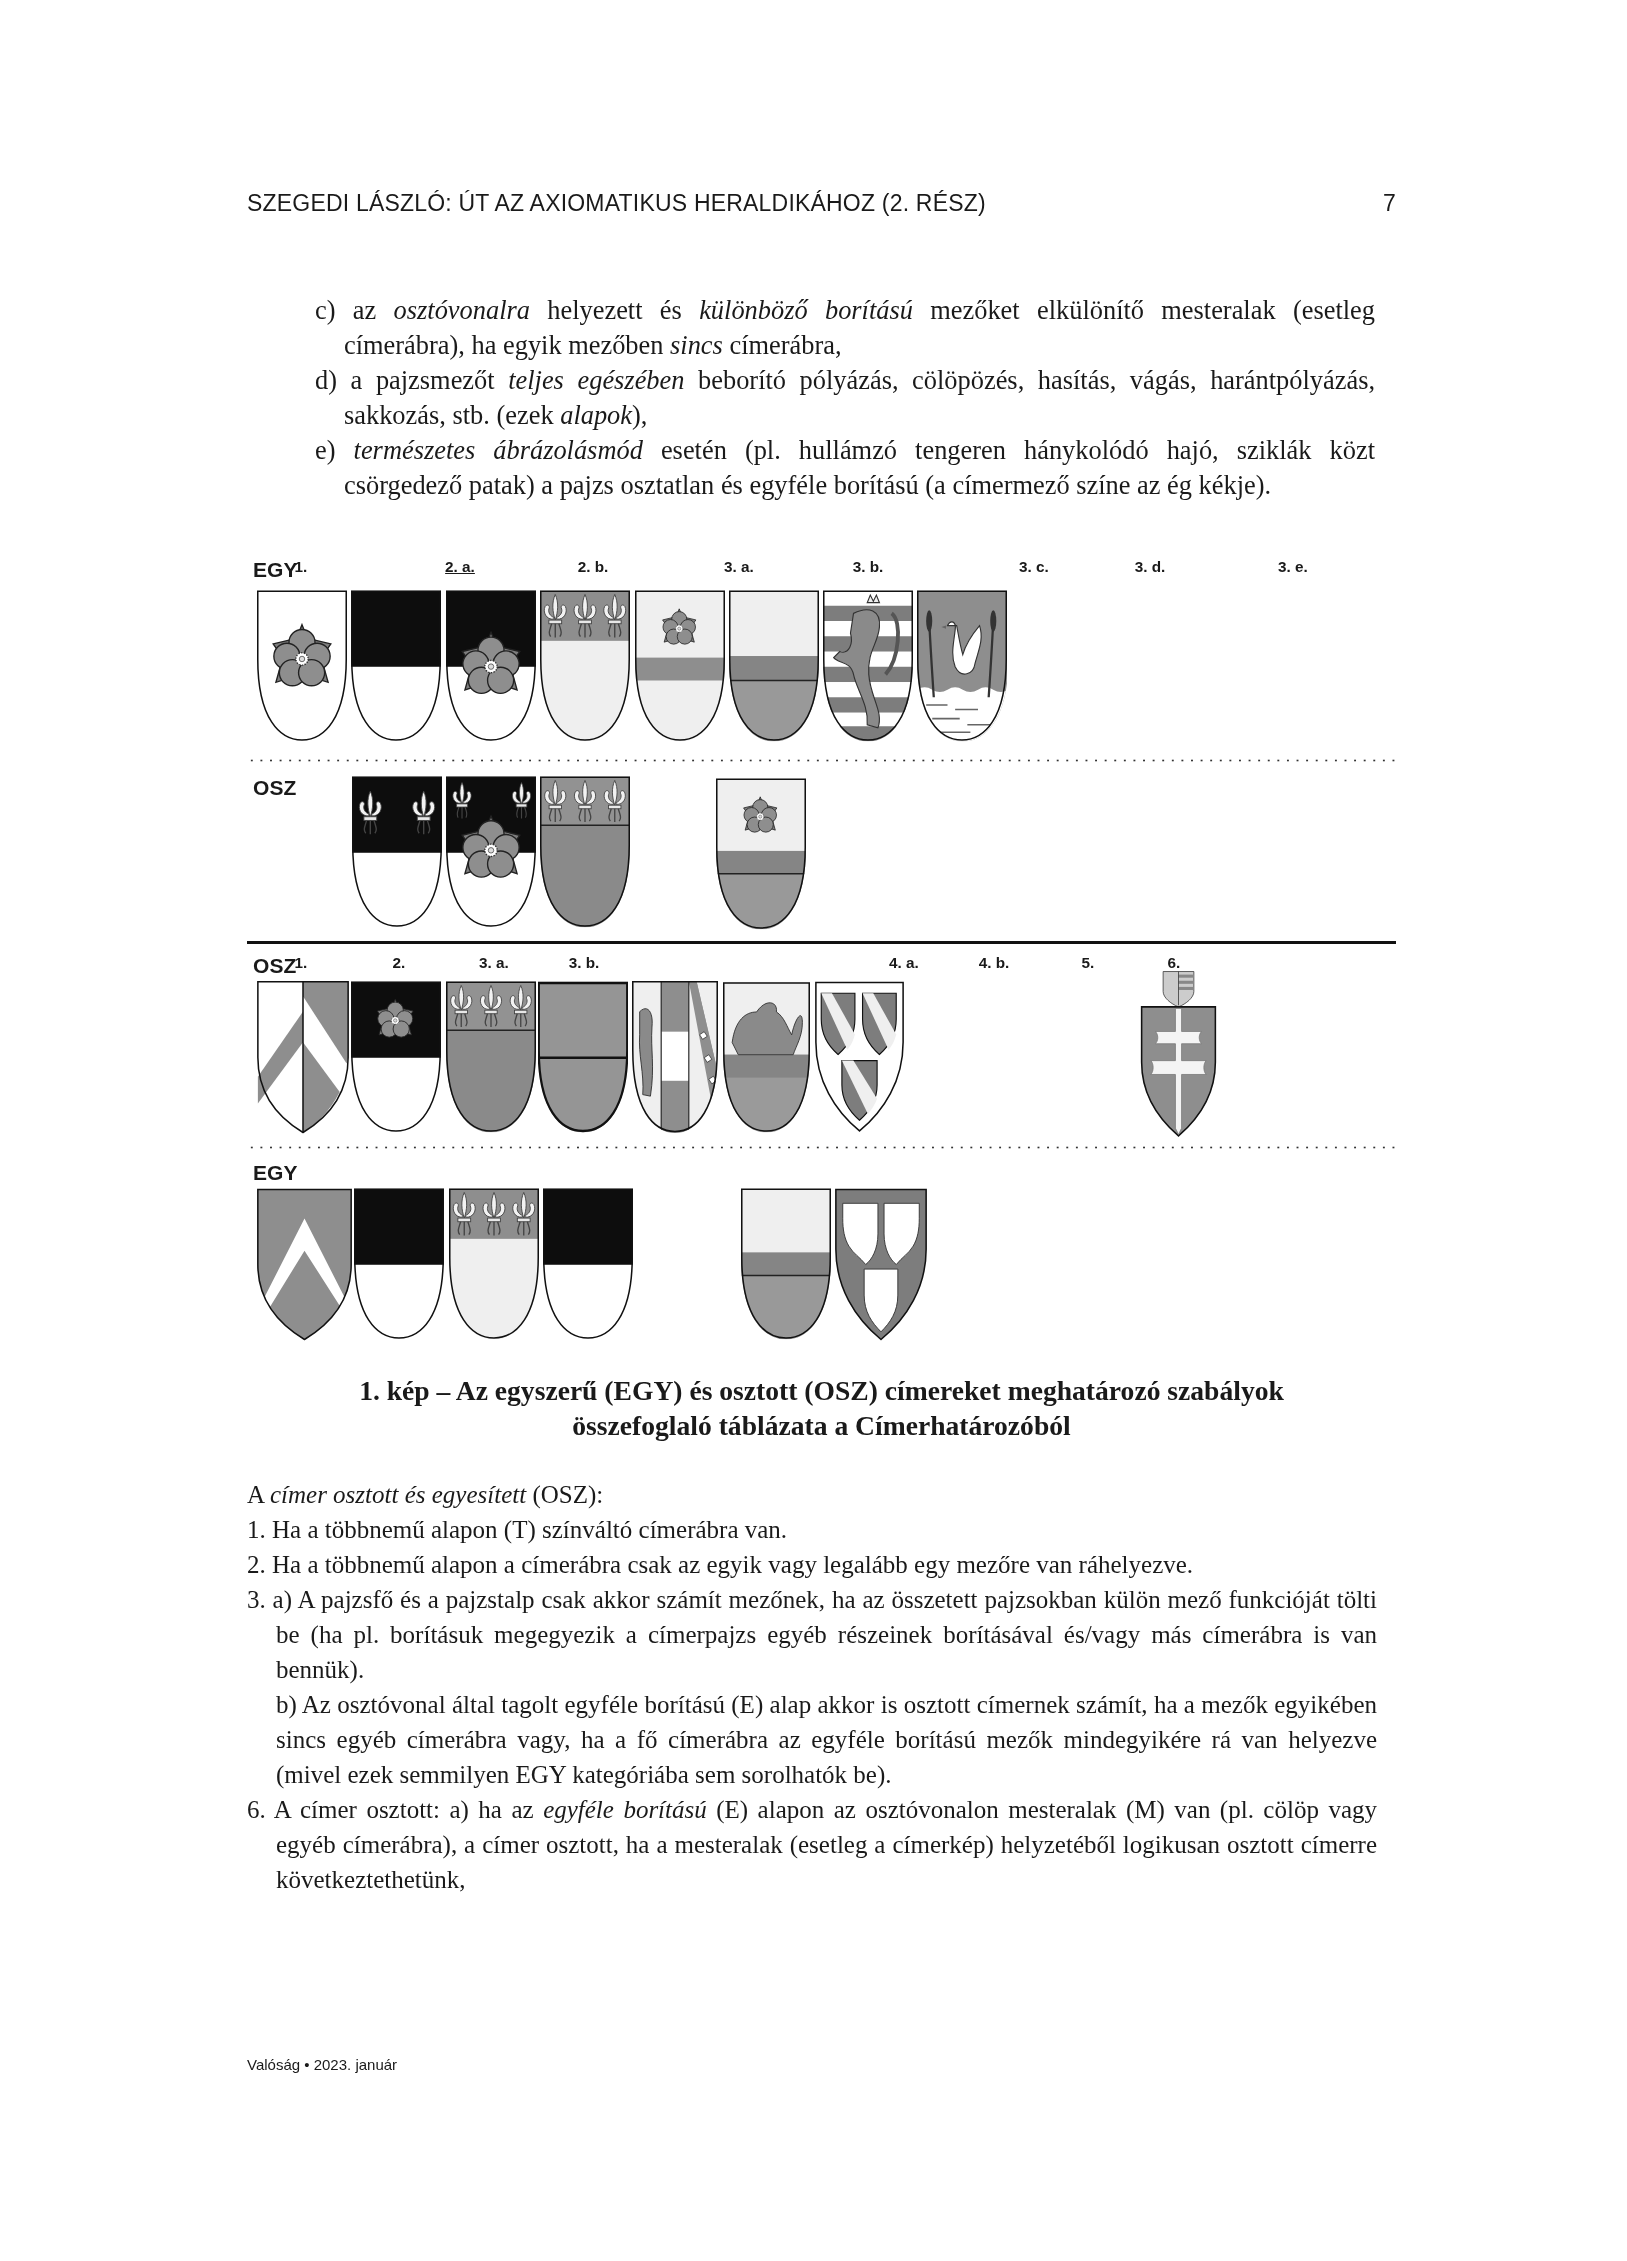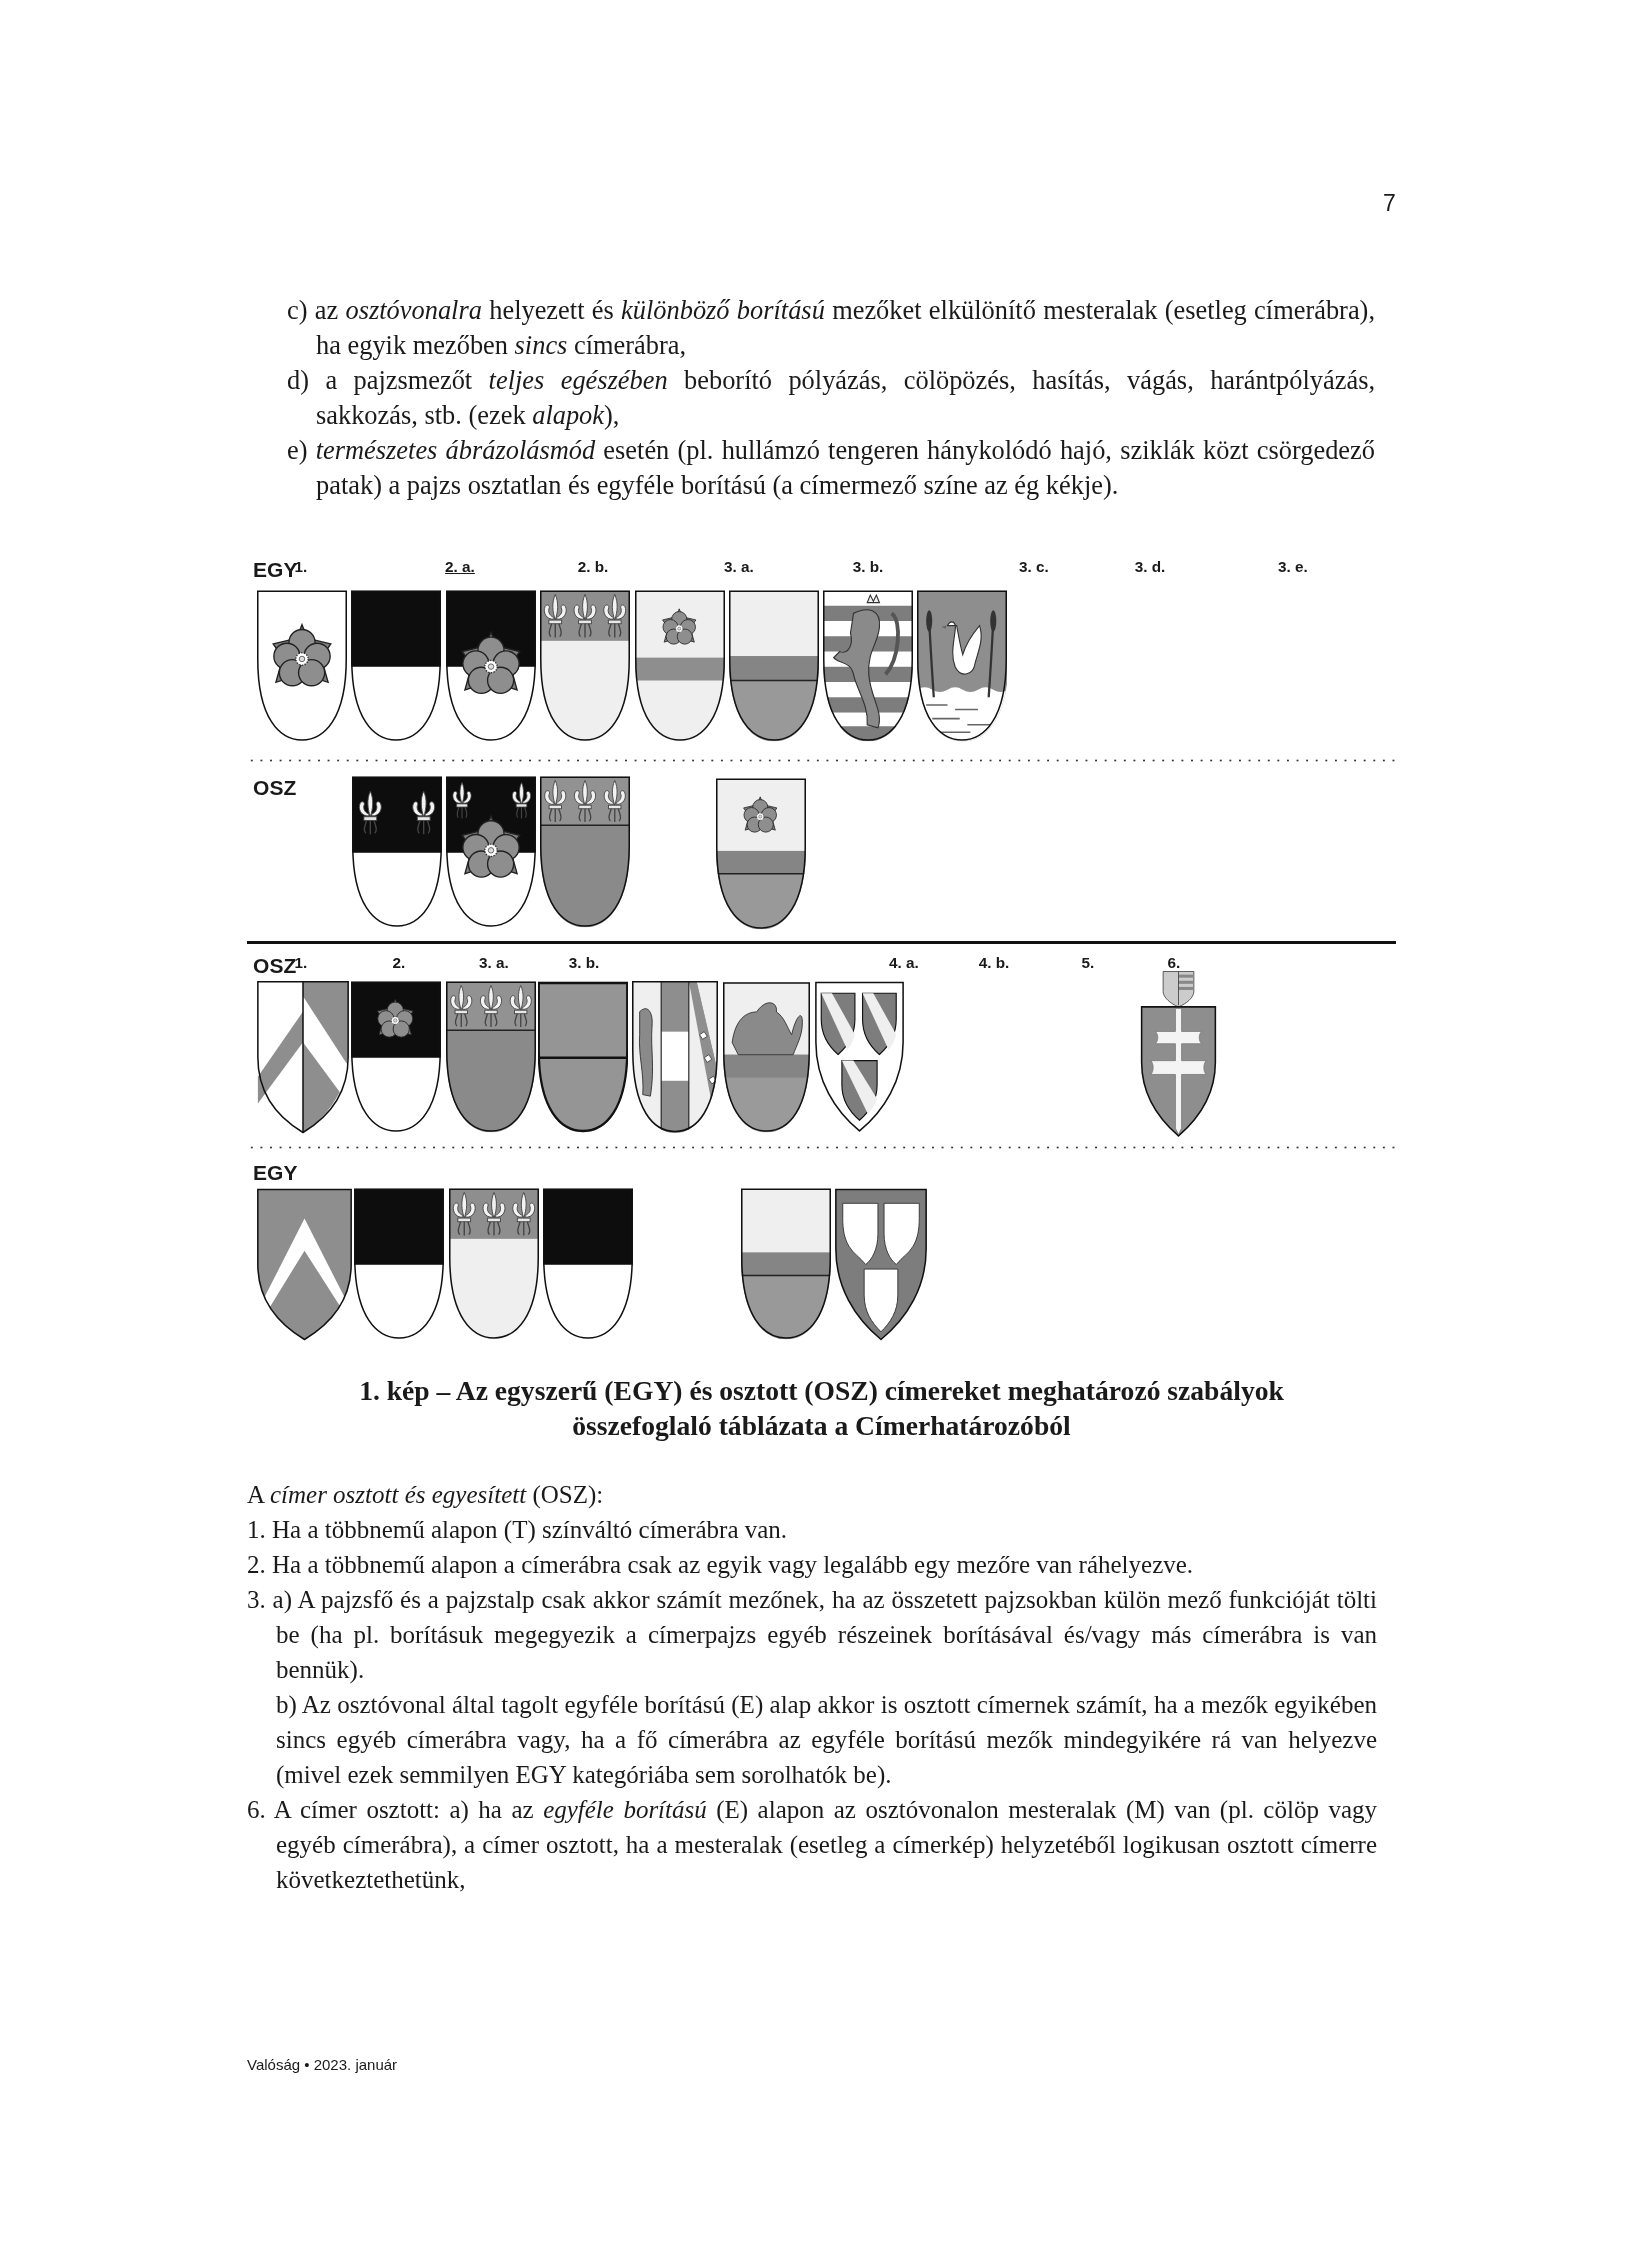--- a/index.html
+++ b/index.html
@@ -1,38 +1,39 @@
 <!DOCTYPE html>
 <html style="font-size:12.3px"><head>
 <meta charset="utf-8">
 <style>
   html, body { margin: 0; padding: 0; background: #ffffff; }
   body { width: 1628px; height: 2261px; position: relative; overflow: hidden; color: #1a1a1a; }
   .running-head { position: absolute; left: 247px; top: 190px; width: 1149px; font-family: "Liberation Sans", sans-serif; font-size: 23px; letter-spacing: 0.2px; }
   .running-head .page-no { position: absolute; right: 0; top: 0; }
   .serif { font-family: "Liberation Serif", serif; }
   .list-top { position: absolute; left: 287px; top: 293px; width: 1088px; font-size: 26.4px; line-height: 35px; text-align: justify; }
-  .list-top .li { padding-left: 29px; text-indent: -29px; }
+  .list-top .li { padding-left: 29px; text-indent: -29px; margin-left: 28px; }
   .figure { position: absolute; left: 247px; top: 552px; width: 1149px; height: 782px; }
   .row-label { position: absolute; font-family: "Liberation Sans", sans-serif; font-weight: bold; font-size: 21px; }
   .col-label { position: absolute; font-family: "Liberation Sans", sans-serif; font-weight: bold; font-size: 15.3px; width: 92px; text-align: center; }
   .shield { position: absolute; }
   .dots { position: absolute; left: 0; width: 1149px; height: 3.1px; background-image: radial-gradient(circle, #333 1px, transparent 1.2px); background-size: 9.6px 3.1px; background-repeat: repeat-x; }
   .solid-rule { position: absolute; left: 0; width: 1149px; height: 3.1px; background: #111; }
   .caption { position: absolute; left: 247px; top: 1373px; width: 1149px; text-align: center; font-weight: bold; font-size: 27.6px; line-height: 35px; }
   .body-text { position: absolute; left: 247px; top: 1477px; width: 1130px; font-size: 25px; line-height: 35px; text-align: justify; }
   .body-text .li { padding-left: 29px; text-indent: -29px; }
   .body-text .sub { padding-left: 29px; }
   .footer { position: absolute; left: 247px; top: 2056px; font-family: "Liberation Sans", sans-serif; font-size: 15px; }
   i { font-style: italic; }
 </style>
 </head>
 <body>
 
 <div class="running-head">
+  <span>SZEGEDI LÁSZLÓ: ÚT AZ AXIOMATIKUS HERALDIKÁHOZ (2. RÉSZ)</span>
   <span class="page-no">7</span>
 </div>
 
 <div class="list-top serif">
   <div class="li"><span>c) az </span><i>osztóvonalra</i><span> helyezett és </span><i>különböző borítású</i><span> mezőket elkülönítő mesteralak (esetleg címerábra), ha egyik mezőben </span><i>sincs</i><span> címerábra,</span></div>
   <div class="li"><span>d) a pajzsmezőt </span><i>teljes egészében</i><span> beborító pólyázás, cölöpözés, hasítás, vágás, harántpólyázás, sakkozás, stb. (ezek </span><i>alapok</i><span>),</span></div>
   <div class="li"><span>e) </span><i>természetes ábrázolásmód</i><span> esetén (pl. hullámzó tengeren hánykolódó hajó, sziklák közt csörgedező patak) a pajzs osztatlan és egyféle borítású (a címermező színe az ég kékje).</span></div>
 </div>
 
 <div class="figure">

